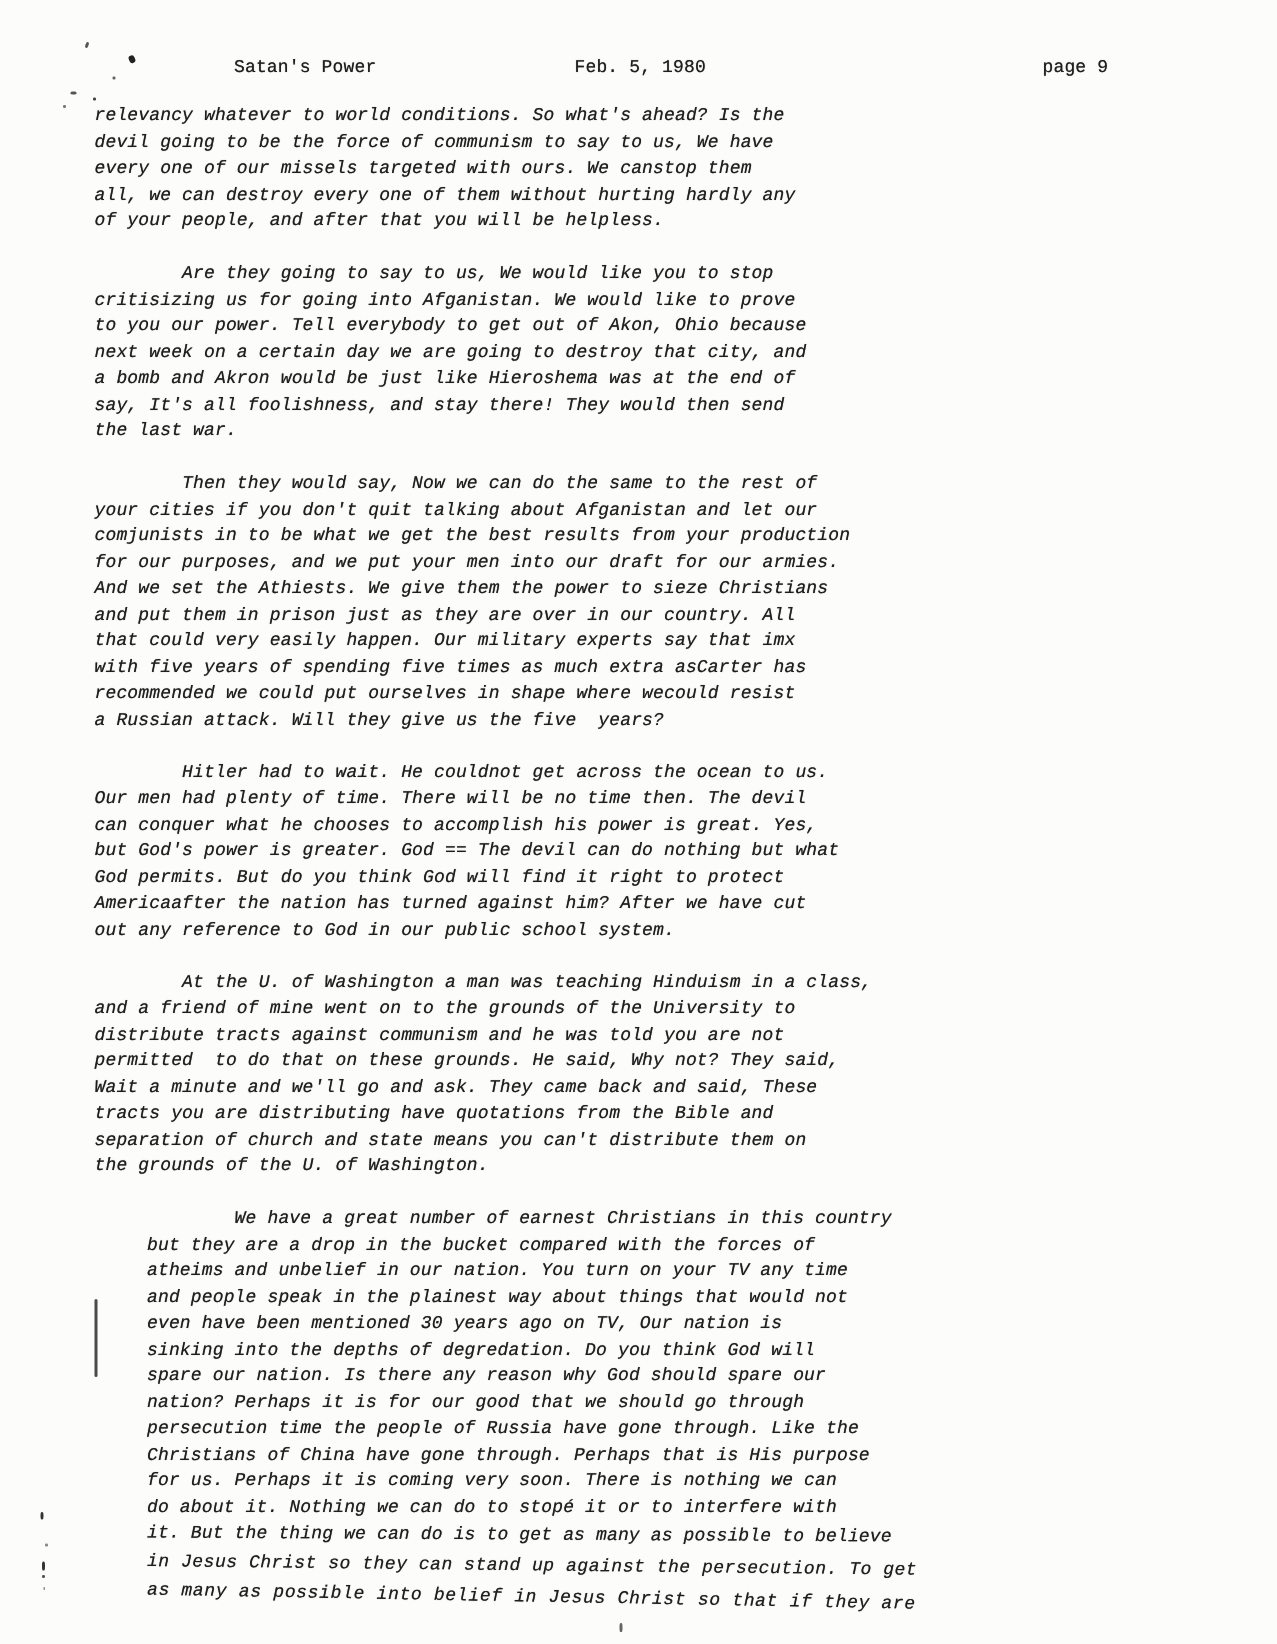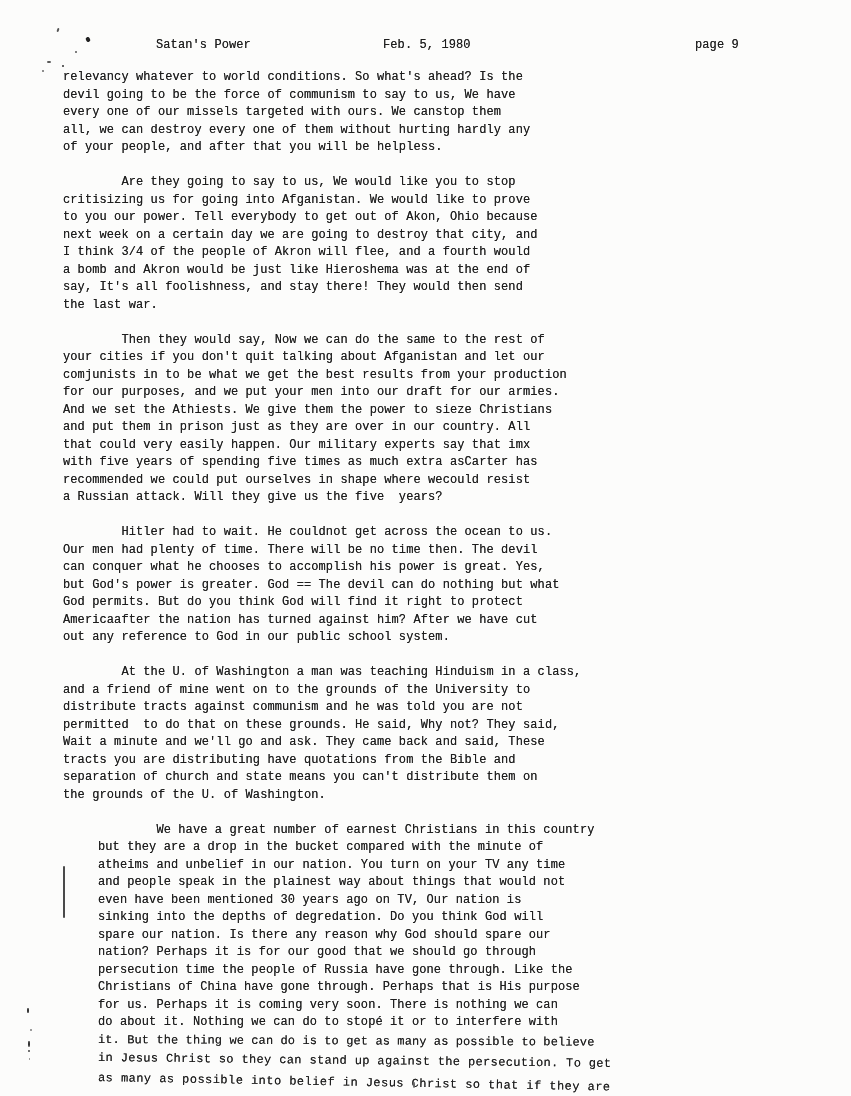--- a/index.html
+++ b/index.html
@@ -36,21 +36,21 @@
   .hdr-date   { position: absolute; left: 383px; white-space: pre; }
   .hdr-page   { position: absolute; left: 695px; white-space: pre; }
 
   .doc-body {
     position: absolute;
     left: 63px;
     top: 69px;
     width: 775px;
     line-height: 17.5px;
   }
-  .para { margin: 0 0 17.5px 0; }
+  .para { margin: 0 0 17.5px 0; font-style: italic; }
   .para:last-child { margin-bottom: 0; margin-left: 35px; }
   .line {
     white-space: pre;
     height: 17.5px;
   }
   
   .para:last-child .line:nth-last-child(3) {
     transform: rotate(0.3deg);
     transform-origin: 0 50%;
   }
@@ -100,21 +100,20 @@
         <div class="line">devil going to be the force of communism to say to us, We have</div>
         <div class="line">every one of our missels targeted with ours. We canstop them</div>
         <div class="line">all, we can destroy every one of them without hurting hardly any</div>
         <div class="line">of your people, and after that you will be helpless.</div>
       </div>
       <div class="para">
         <div class="line">        Are they going to say to us, We would like you to stop</div>
         <div class="line">critisizing us for going into Afganistan. We would like to prove</div>
         <div class="line">to you our power. Tell everybody to get out of Akon, Ohio because</div>
         <div class="line">next week on a certain day we are going to destroy that city, and</div>
-        <div class="line">I think 3/4 of the people of Akron will flee, and a fourth would</div>
         <div class="line">a bomb and Akron would be just like Hieroshema was at the end of</div>
         <div class="line">say, It's all foolishness, and stay there! They would then send</div>
         <div class="line">the last war.</div>
       </div>
       <div class="para">
         <div class="line">        Then they would say, Now we can do the same to the rest of</div>
         <div class="line">your cities if you don't quit talking about Afganistan and let our</div>
         <div class="line">comjunists in to be what we get the best results from your production</div>
         <div class="line">for our purposes, and we put your men into our draft for our armies.</div>
         <div class="line">And we set the Athiests. We give them the power to sieze Christians</div>
@@ -138,21 +137,21 @@
         <div class="line">and a friend of mine went on to the grounds of the University to</div>
         <div class="line">distribute tracts against communism and he was told you are not</div>
         <div class="line">permitted  to do that on these grounds. He said, Why not? They said,</div>
         <div class="line">Wait a minute and we'll go and ask. They came back and said, These</div>
         <div class="line">tracts you are distributing have quotations from the Bible and</div>
         <div class="line">separation of church and state means you can't distribute them on</div>
         <div class="line">the grounds of the U. of Washington.</div>
       </div>
       <div class="para">
         <div class="line">        We have a great number of earnest Christians in this country</div>
-        <div class="line">but they are a drop in the bucket compared with the minute of</div>
+        <div class="line">but they are a drop in the bucket compared with the forces of</div>
         <div class="line">atheims and unbelief in our nation. You turn on your TV any time</div>
         <div class="line">and people speak in the plainest way about things that would not</div>
         <div class="line">even have been mentioned 30 years ago on TV, Our nation is</div>
         <div class="line">sinking into the depths of degredation. Do you think God will</div>
         <div class="line">spare our nation. Is there any reason why God should spare our</div>
         <div class="line">nation? Perhaps it is for our good that we should go through</div>
         <div class="line">persecution time the people of Russia have gone through. Like the</div>
         <div class="line">Christians of China have gone through. Perhaps that is His purpose</div>
         <div class="line">for us. Perhaps it is coming very soon. There is nothing we can</div>
         <div class="line">do about it. Nothing we can do to stopé it or to interfere with</div>

